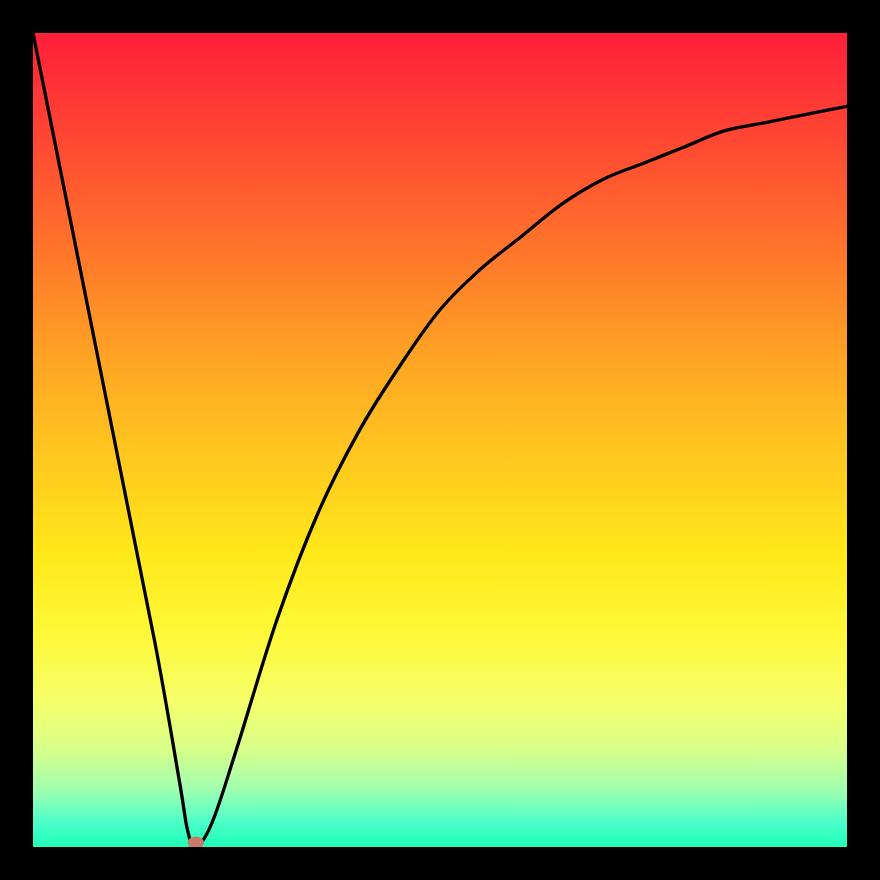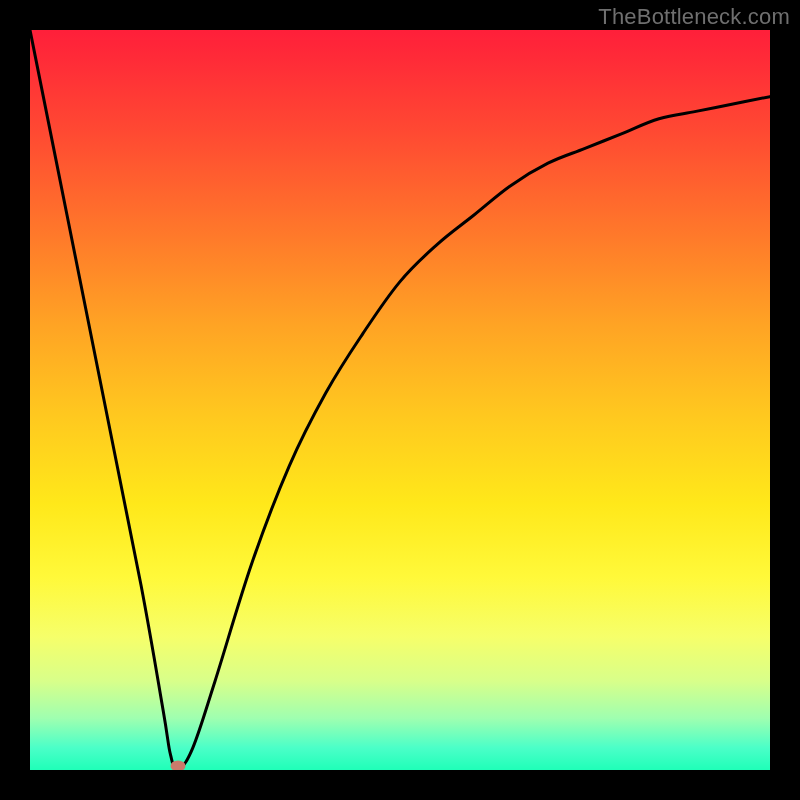--- a/index.html
+++ b/index.html
@@ -63,21 +63,20 @@
     height: 11px;
     border-radius: 50%;
     background: #c97b6b;
     transform: translate(-50%, -50%);
   }
 </style>
 </head>
 <body>
 
 <div class="frame">
-  <div class="watermark">TheBottleneck.com</div>
   <div class="plot-area">
     <div class="gradient-bg"></div>
     <svg class="curve" viewBox="0 0 740 740" preserveAspectRatio="none">
       <path id="curve-path" fill="none" stroke="#000" stroke-width="3" stroke-linejoin="round" stroke-linecap="round" d="M 0 0 C 6.66 33.3, 23.68 118.4, 37 185 C 50.32 251.6, 60.68 303.4, 74 370 C 87.32 436.6, 100.34400000000001 499.05600000000004, 111 555 C 121.65599999999999 610.944, 127.87199999999999 650.164, 133.2 680.8 C 138.528 711.4359999999999, 137.93599999999998 714.544, 140.6 725.2 C 143.264 735.8560000000001, 144.004 741.332, 148 740 C 151.996 738.668, 156.14000000000001 733.784, 162.8 717.8 C 169.46 701.8159999999999, 174.344 684.5, 185 651.2 C 195.656 617.9000000000001, 208.68 571.428, 222 532.8 C 235.32 494.17199999999997, 245.68 467.236, 259 436.6 C 272.32 405.96400000000006, 282.68 386.57599999999996, 296 362.59999999999997 C 309.32 338.62399999999997, 319.68 323.38000000000005, 333 303.40000000000003 C 346.32 283.42, 356.68 267.58399999999995, 370 251.59999999999997 C 383.32 235.61599999999996, 393.68000000000006 226.58800000000002, 407.00000000000006 214.60000000000002 C 420.32000000000005 202.61200000000002, 430.68 195.656, 444 185 C 457.32 174.344, 467.68 164.72399999999996, 481 155.39999999999998 C 494.32 146.076, 504.68 139.86000000000004, 518 133.20000000000005 C 531.32 126.54000000000005, 541.68 123.72799999999998, 555 118.39999999999998 C 568.32 113.07199999999997, 578.68 108.92800000000003, 592 103.60000000000002 C 605.32 98.27200000000002, 615.68 92.79599999999996, 629 88.79999999999995 C 642.32 84.80399999999995, 652.68 84.06399999999996, 666 81.39999999999998 C 679.32 78.73599999999999, 689.68 76.66399999999999, 703 74 C 716.32 71.33600000000001, 733.34 67.93200000000002, 740 66.60000000000002"></path>
     </svg>
     <div class="marker" id="marker-dot" style="left: 148px; top: 736.3px; background: rgb(201, 123, 107);"></div>
   </div>
 </div>
 
 </body></html>

